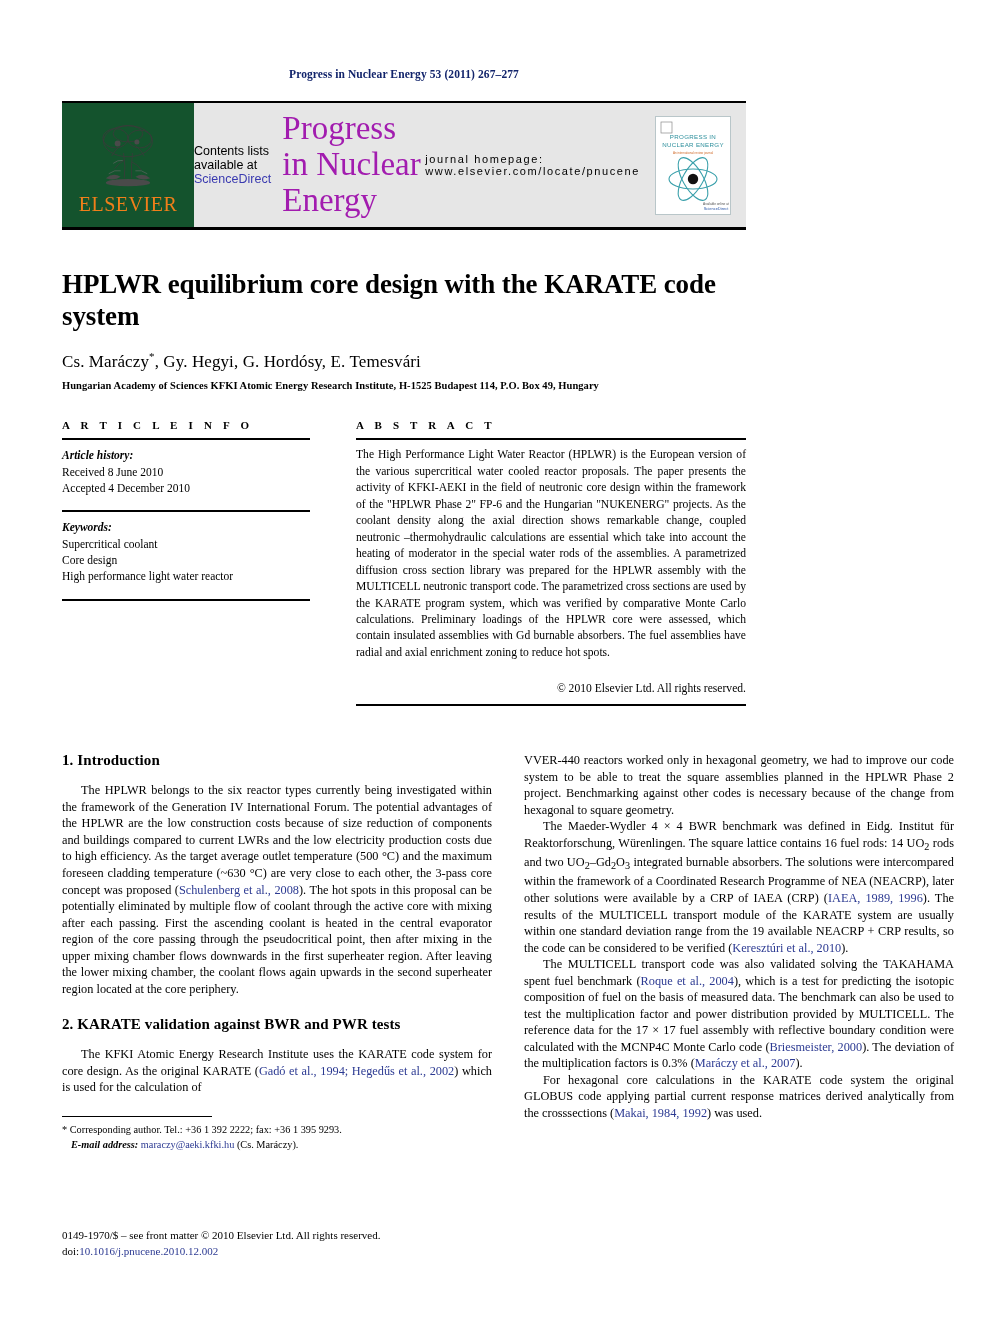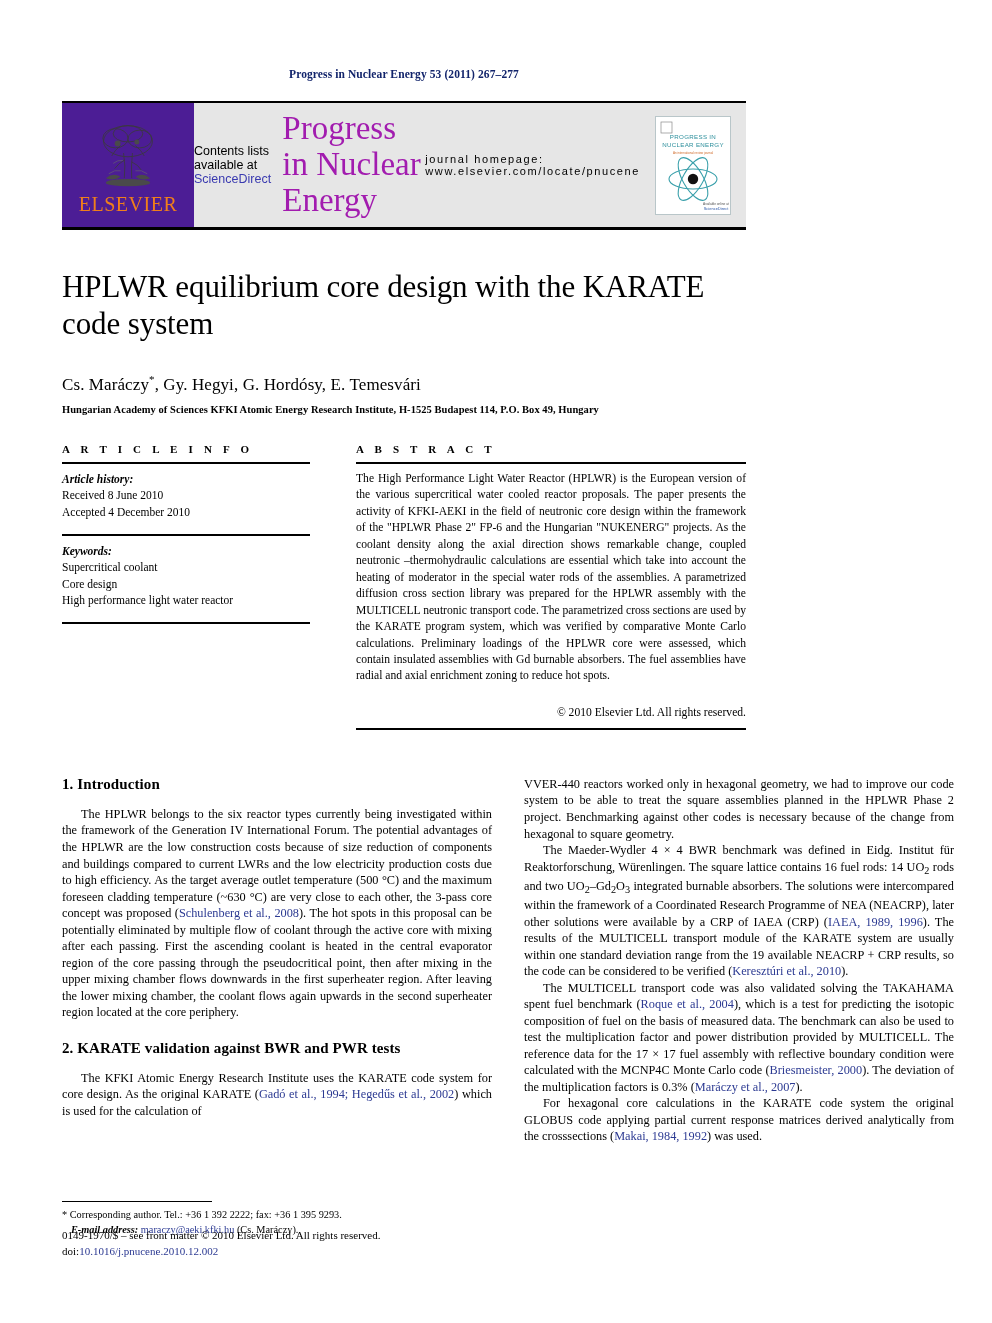--- a/index.html
+++ b/index.html
@@ -42,21 +42,21 @@
     align-items: stretch;
     height: 124px;
   }
   .masthead-logo {
     width: 132px;
     flex: 0 0 132px;
     display: flex;
     flex-direction: column;
     align-items: center;
     justify-content: center;
-    background: #4c1d95;
+    background: #14532d;
     padding-top: 2px;
   }
   .elsevier-tree {
     width: 74px;
     height: 74px;
     display: block;
   }
   .elsevier-word {
     font-family: "Liberation Serif", serif;
     font-size: 20px;
@@ -108,24 +108,24 @@
     height: 97px;
     border: 1px solid #b9c6c9;
     background: #ffffff;
     position: relative;
     overflow: hidden;
   }
 
   
   .title-block { margin-top: 38px; }
   .article-title {
-    font-size: 31px;
-    font-weight: normal;
+    font-size: 27px;
+    font-weight: bold;
     line-height: 1.2;
-    margin: 0 0 31px 0;
+    margin: 0 0 17px 0;
     letter-spacing: -0.1px;
   }
   .authors {
     font-size: 17px;
     margin: 0 0 9px 0;
     letter-spacing: 0.1px;
   }
   .authors sup { font-size: 11px; }
   .affiliation {
     font-size: 10.5px;
@@ -209,21 +209,21 @@
     text-indent: 19px;
     hyphens: auto;
   }
   .para.cont { text-indent: 0; }
   .ref { color: #2c3a92; }
 
   
   .footnote-wrap {
     position: absolute;
     left: 62px;
-    top: 1201px;
+    top: 1116px;
     width: 430px;
   }
   .footnote-rule {
     border-top: 1px solid #000;
     width: 150px;
     margin-bottom: 6px;
   }
   .footnote {
     font-size: 10.3px;
     line-height: 1.42;

